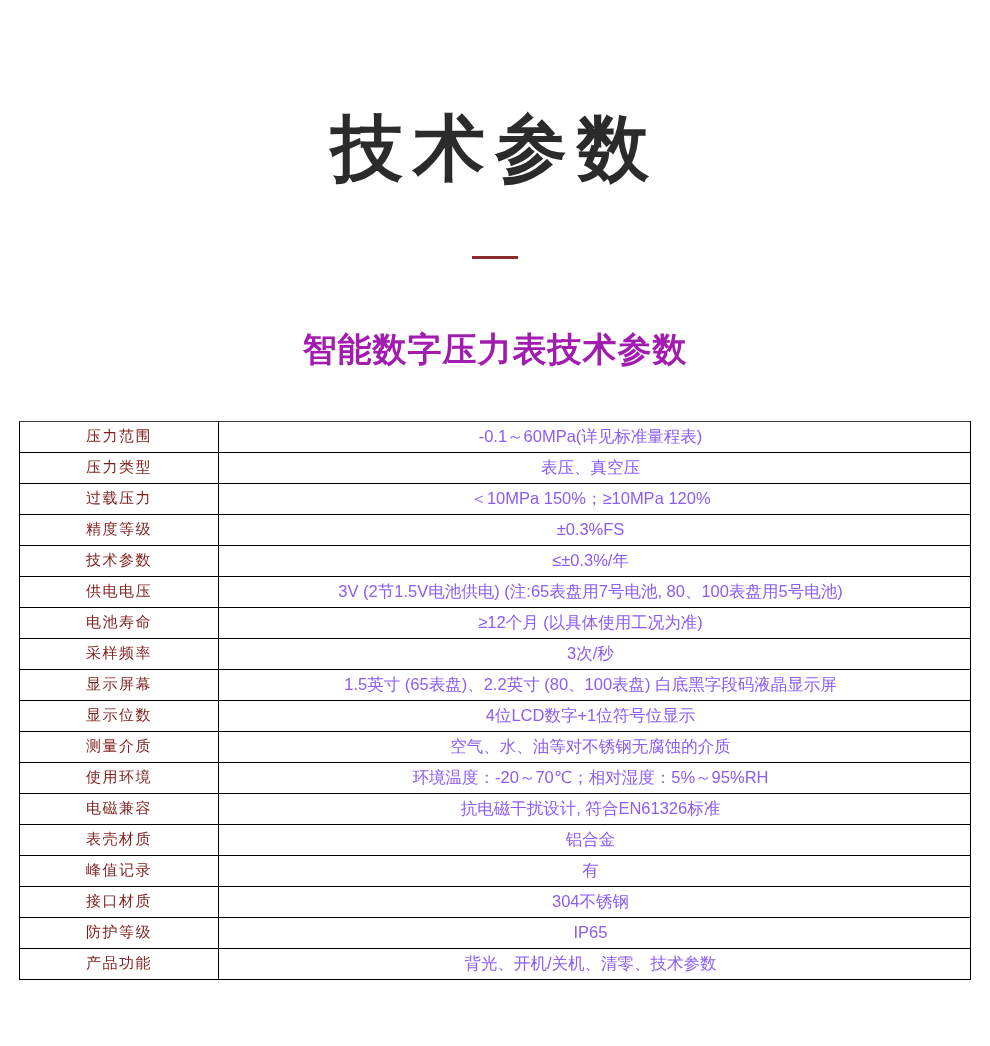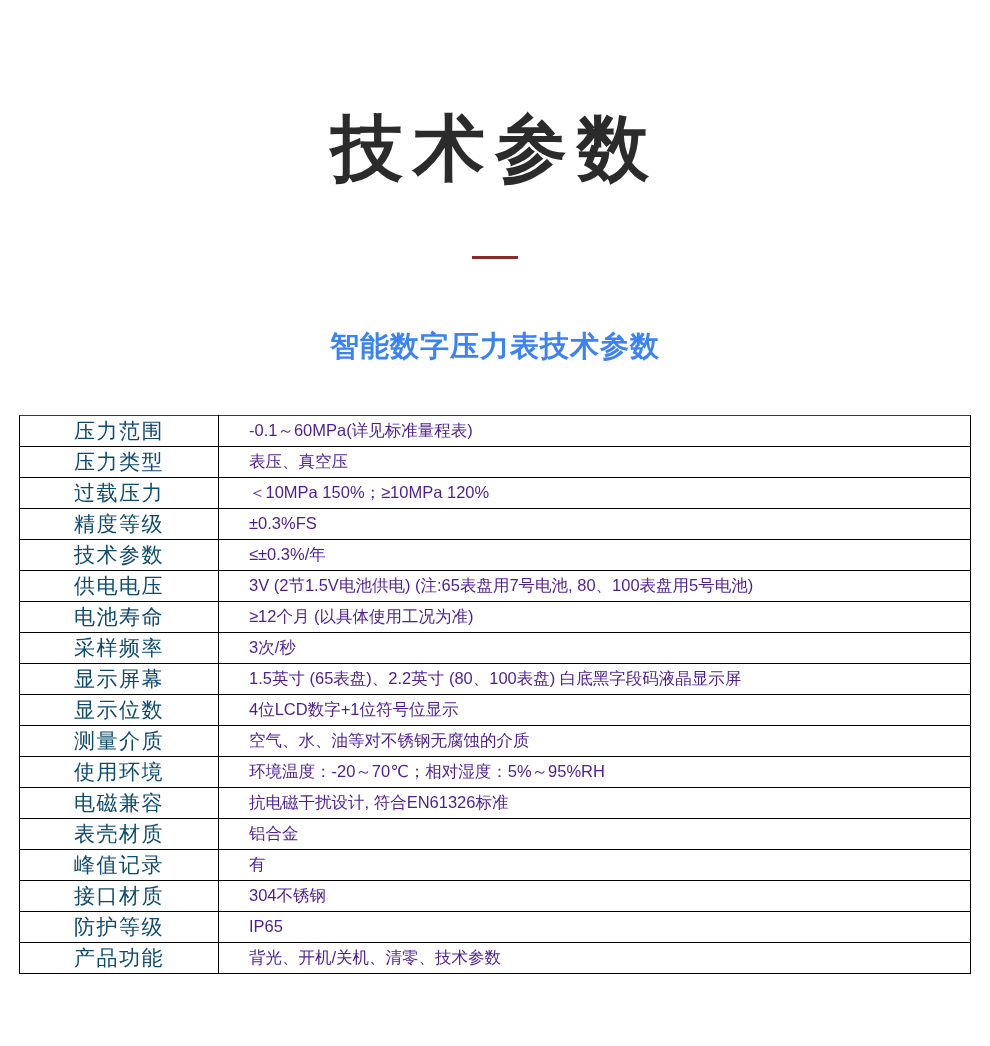--- a/index.html
+++ b/index.html
@@ -36,23 +36,23 @@
     justify-content: center;
     margin-top: 68px;
   }
   .divider {
     width: 46px;
     height: 3px;
     background: #8a2b2b;
   }
   .sub-title {
     text-align: center;
-    font-size: 29px;
+    font-size: 34px;
     font-weight: 700;
-    color: #3b82f6;
+    color: #a21caf;
     margin: 0;
     padding-top: 68px;
     letter-spacing: 1px;
   }
   .table-wrap {
     margin: 48px auto 0 auto;
     width: 952px;
   }
   table.spec-table {
     width: 100%;
@@ -67,29 +67,29 @@
     border: 1px solid #000000;
     padding: 0 10px;
     line-height: 1.25;
     vertical-align: middle;
     white-space: nowrap;
     overflow: hidden;
   }
   table.spec-table td.label {
     width: 178px;
     text-align: center;
-    font-size: 21px;
+    font-size: 15px;
     letter-spacing: 1.5px;
-    color: #0c4a6e;
+    color: #7f1d1d;
   }
   table.spec-table td.value {
-    text-align: left;
-    padding-left: 30px;
+    text-align: center;
+    padding-left: 2px;
     font-size: 16.5px;
-    color: #4c1d95;
+    color: #8b5cf6;
   }
   table.spec-table tr:first-child td {
     border-top: 1px solid #3b3b3b;
   }
 </style>
 </head>
 <body>
 
 <div class="page">
 

